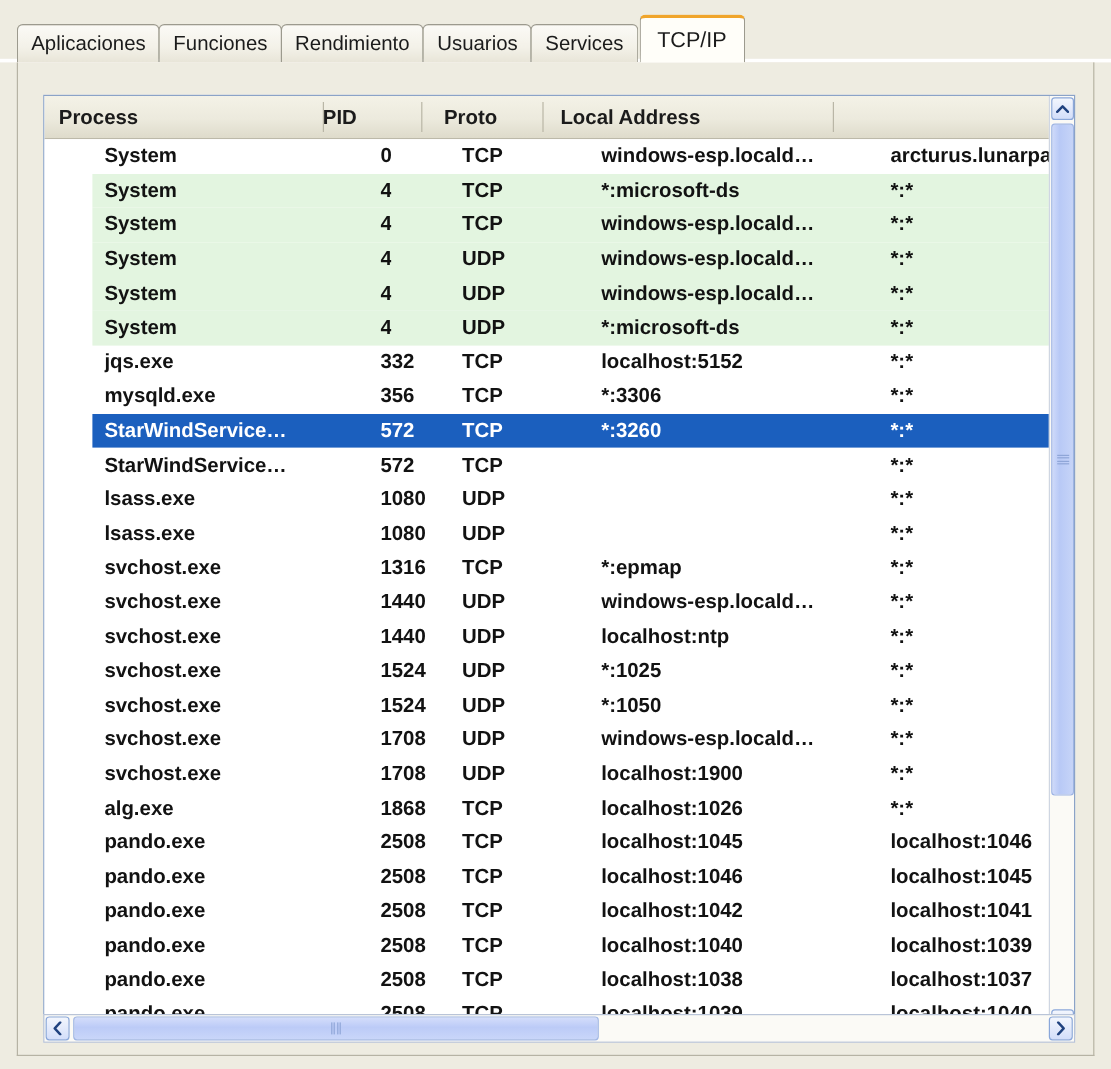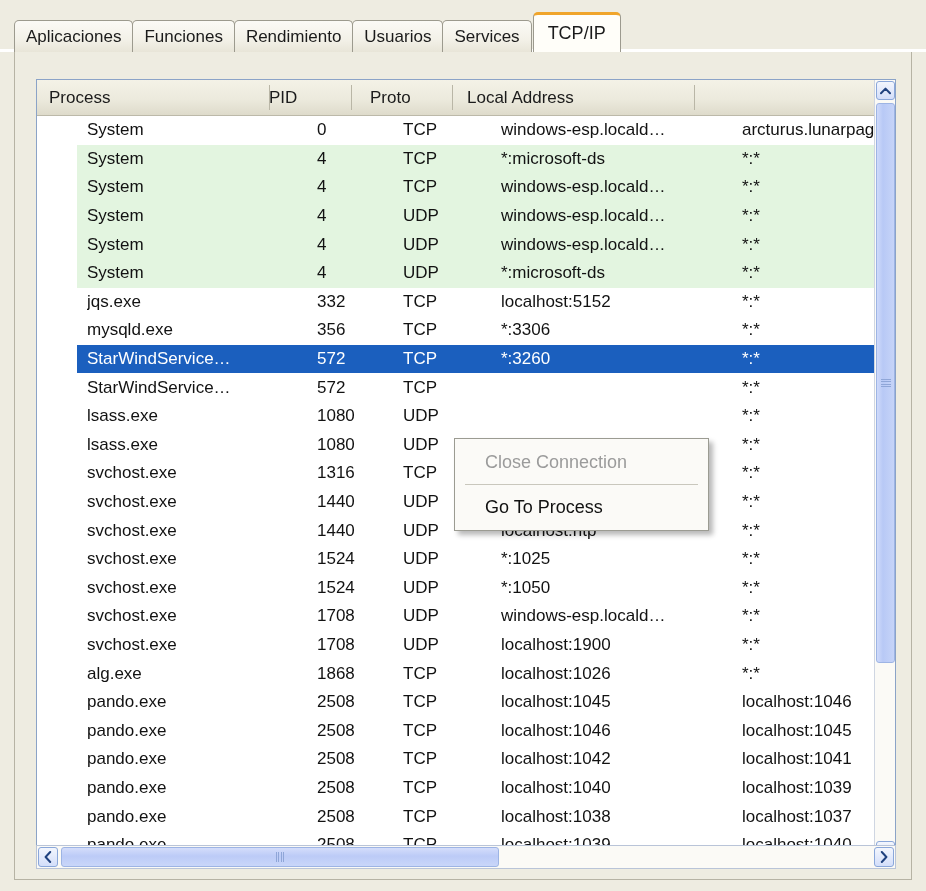--- a/index.html
+++ b/index.html
@@ -72,20 +72,21 @@
 
   
   .listview {
     position: absolute;
     left: 21px; top: 27px;
     width: 860px; height: 783px;
     background: #ffffff;
     border: 1px solid #8ba3c7;
     box-sizing: border-box;
     overflow: hidden;
+    font-weight: bold;
   }
 
   .lv-head {
     position: absolute;
     left: 0; top: 0;
     width: 858px; height: 36px;
     background: linear-gradient(to bottom, #f4f2e7 0%, #eceadd 55%, #dedbcb 100%);
     border-bottom: 1px solid #bcb9a9;
     box-sizing: border-box;
   }
@@ -128,21 +129,21 @@
     background: #1b5fbe;
     color: #ffffff;
   }
   .cell {
     position: absolute;
     overflow: hidden;
     white-space: nowrap;
   }
   .c-proc { left: 10px; }
   .c-pid  { left: 240px; }
-  .c-prot { left: 326px; }
+  .c-prot { left: 308px; }
   .c-loc  { left: 424px; }
   .c-rem  { left: 665px; }
 
   
   .vscroll {
     position: absolute;
     right: 0; top: 0;
     width: 21px; height: 781px;
     background: #fbfaf6;
     border-left: 1px solid #cfd6e2;
@@ -477,25 +478,20 @@
               <i></i>
             </span>
         </div>
         <div class="sb-btn sb-down">
           <svg width="11" height="8" viewBox="0 0 11 8">
               <path d="M1 1.8 L5.5 6.4 L10 1.8" fill="none" stroke="#20427f" stroke-width="2" stroke-linecap="round" stroke-linejoin="round"></path>
             </svg>
         </div>
       </div>
 
-      <div class="ctxmenu" id="ctxmenu">
-          <div class="ctxitem disabled">Close Connection</div>
-          <div class="ctxsep"></div>
-          <div class="ctxitem">Go To Process</div>
-        </div>
     </div>
 
     <div class="hscroll">
       <div class="sb-btn sb-left">
         <svg width="8" height="12" viewBox="0 0 8 12">
             <path d="M6.2 1 L1.6 6 L6.2 11" fill="none" stroke="#20427f" stroke-width="2" stroke-linecap="round" stroke-linejoin="round"></path>
           </svg>
       </div>
       <div class="hthumb">
         <span class="hgrip">

